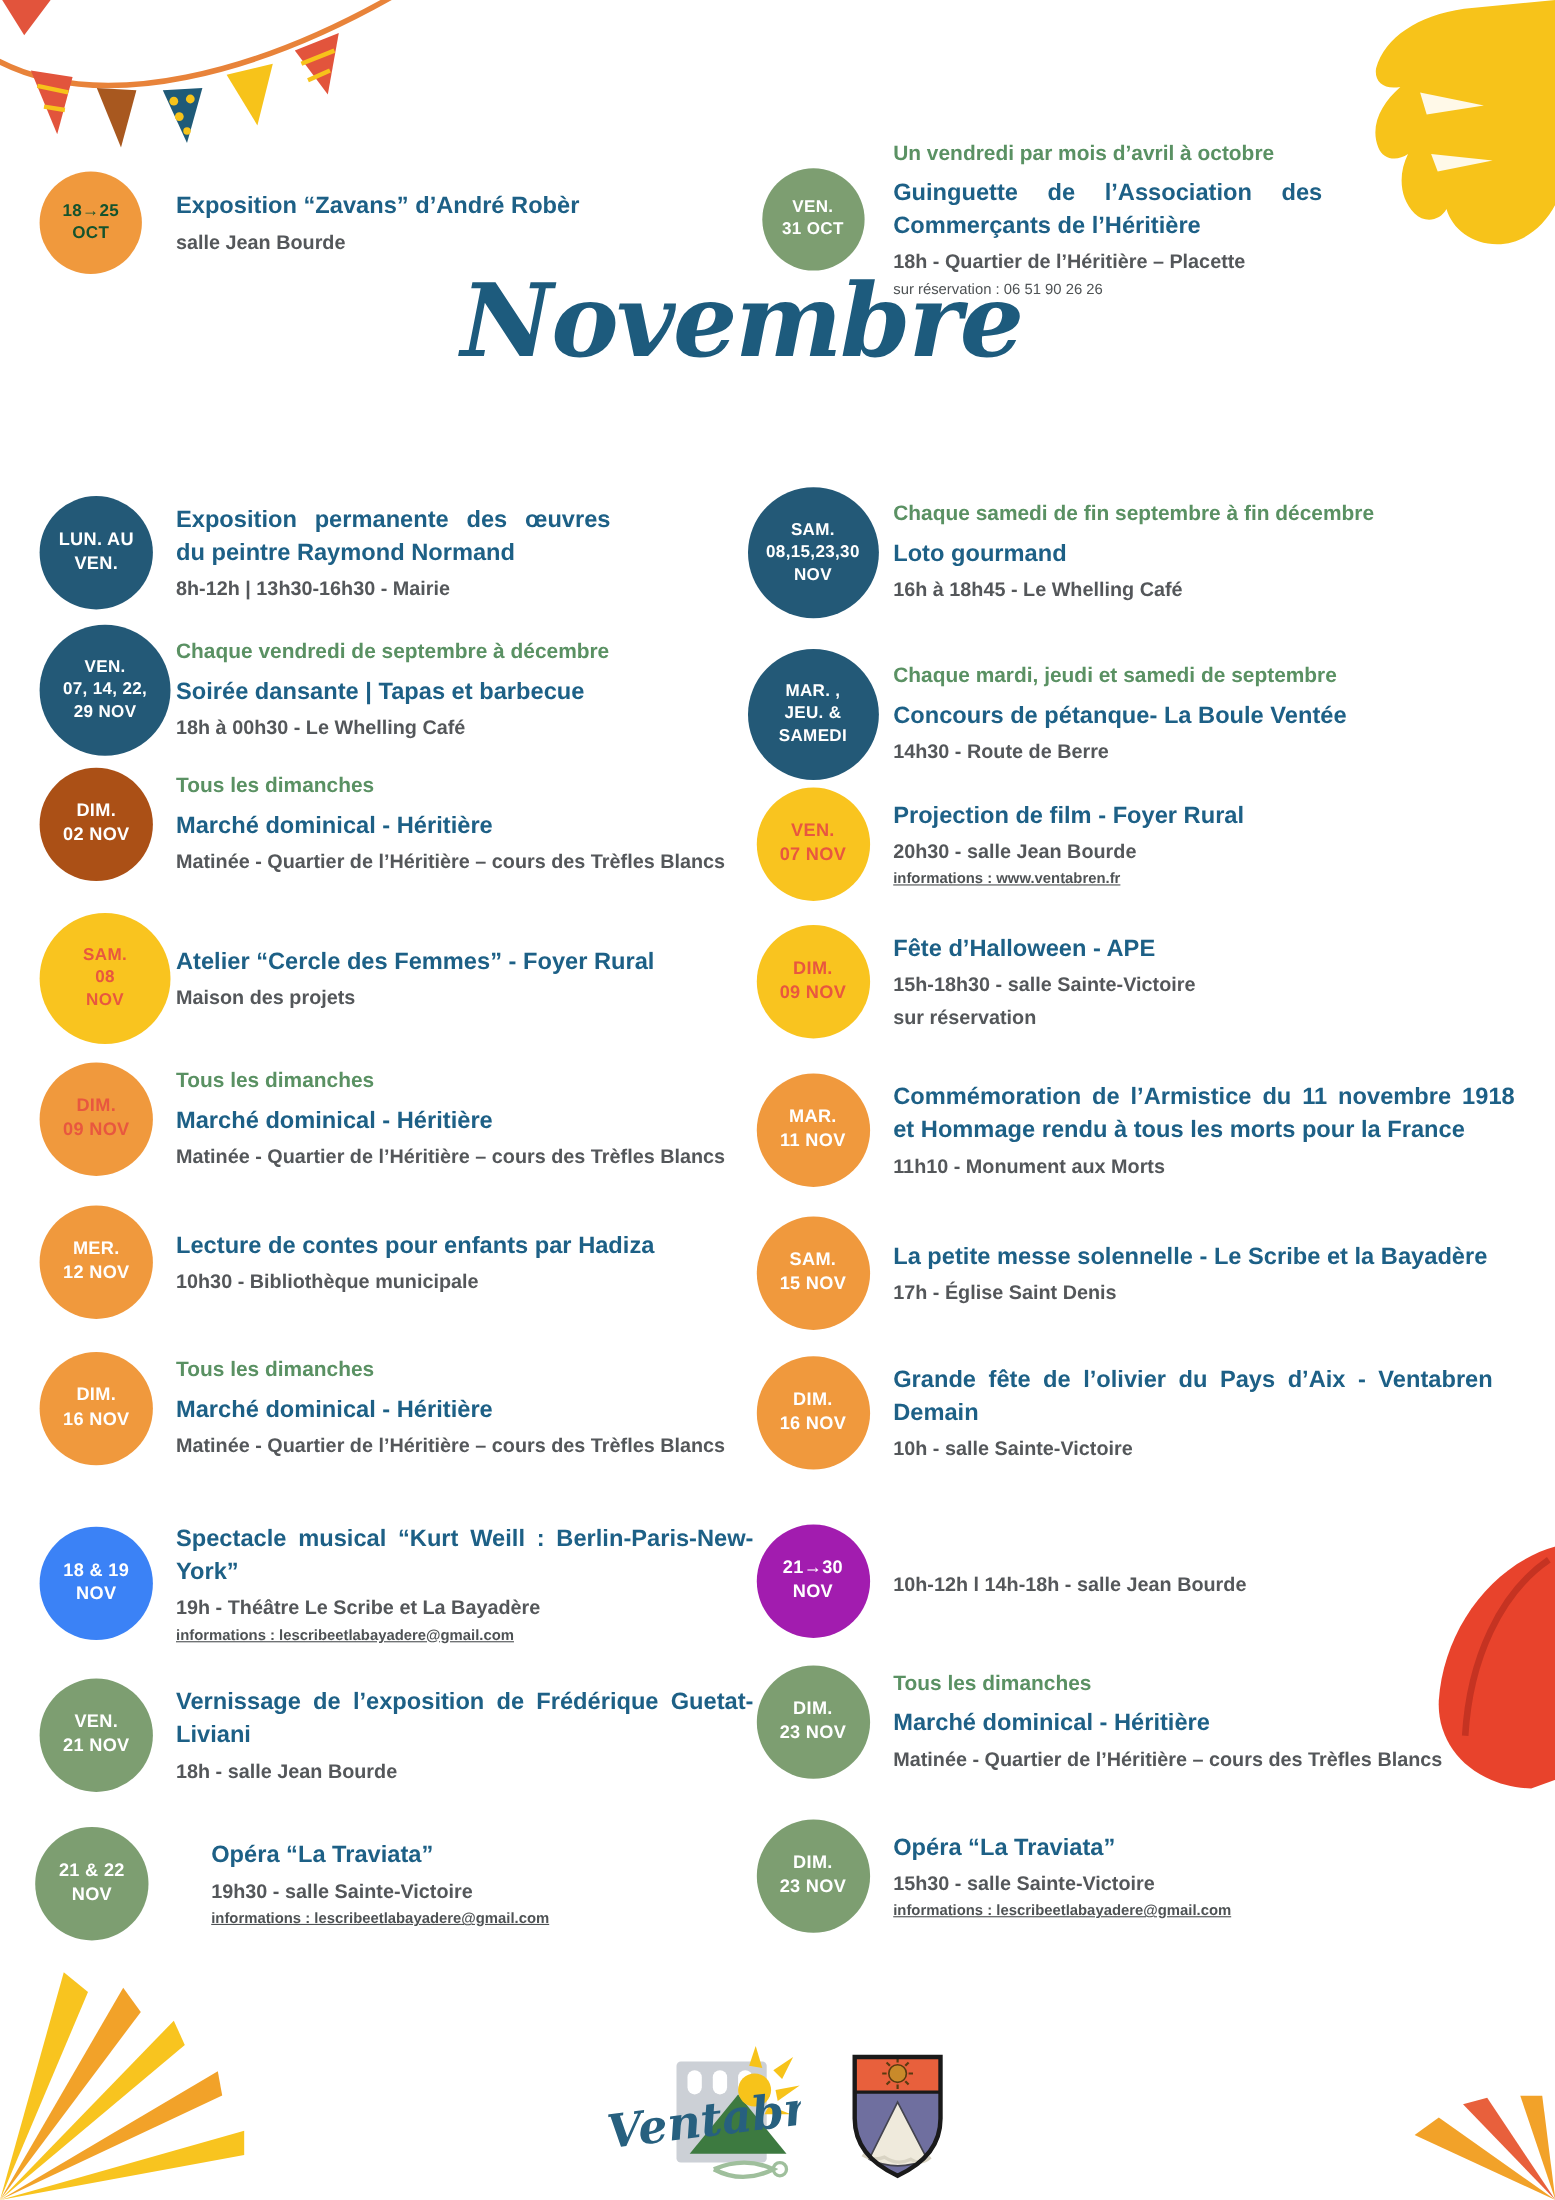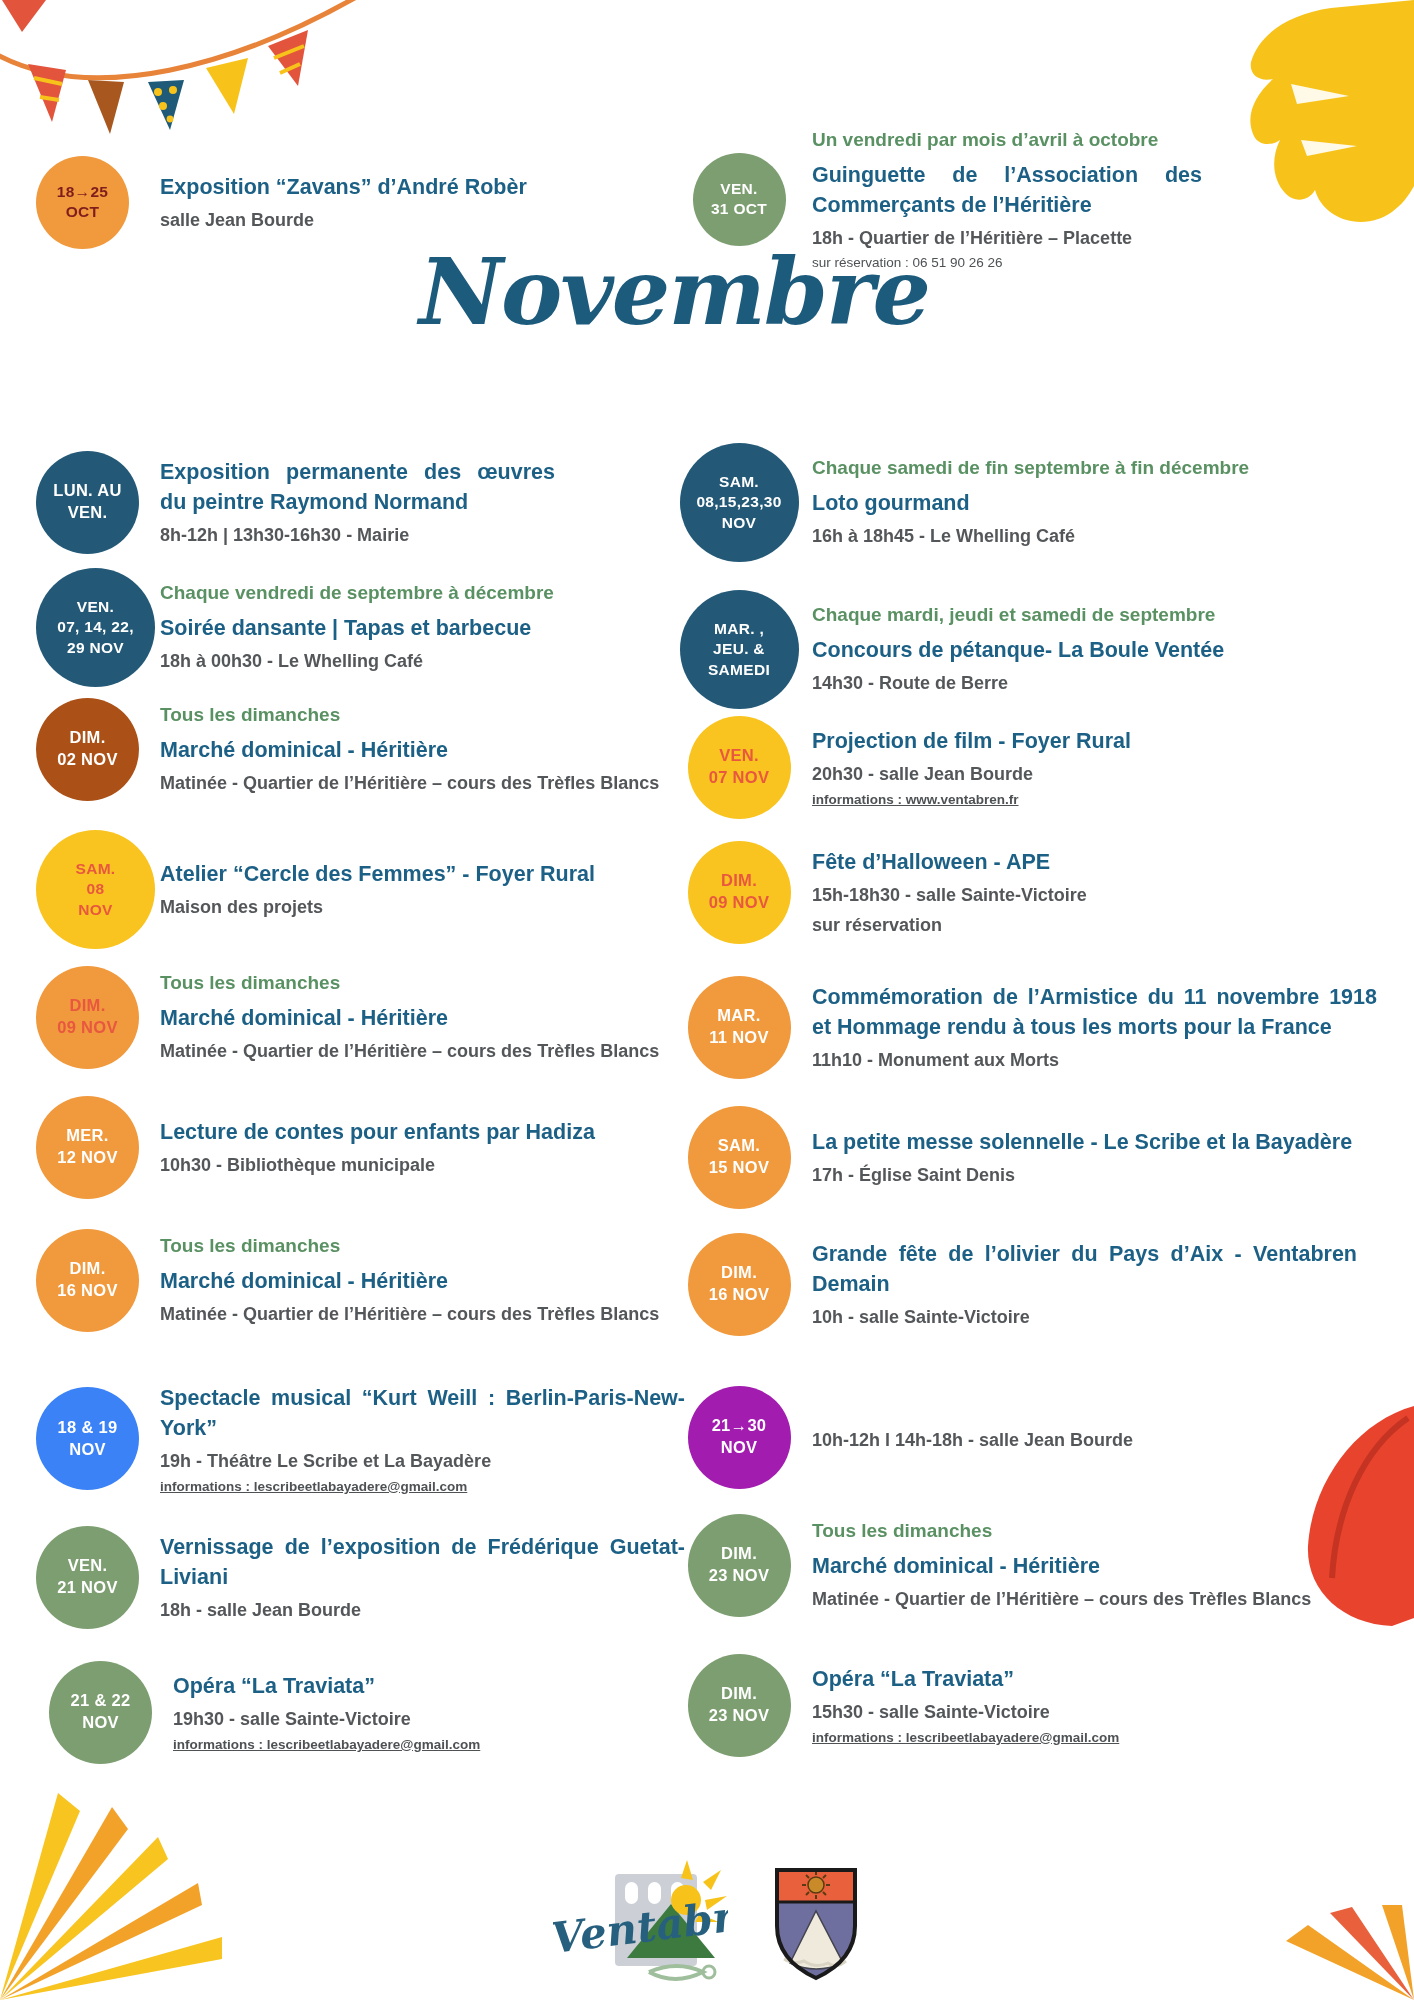--- a/index.html
+++ b/index.html
@@ -135,21 +135,21 @@
       </g>
       <path d="M20,100 L46,48 L73,100 Q46,112 20,100 Z" fill="#efeadc" stroke="#44444f" stroke-width="1.5"></path>
       <path d="M14,96 q10,6 20,2 q12,8 24,2 q8,6 18,-2" fill="none" stroke="#d9d4c4" stroke-width="3"></path>
       <path d="M7,7 H85 V63 Q85,97 46,115 Q7,97 7,63 Z" fill="none" stroke="#1a1a1a" stroke-width="4"></path>
       <line x1="7" y1="39" x2="85" y2="39" stroke="#1a1a1a" stroke-width="3"></line>
     </svg>
   </div>
 
 <div class="event-row" style="left: 36px; top: 150px;">
       <div class="badge-cell left">
-        <div class="badge oct" style="background: rgb(240, 153, 61); color: #7f1d1d;">
+        <div class="badge oct" style="background: rgb(240, 153, 61); color: #14532d;">
           <span>18→25</span>
           <span>OCT</span>
         </div>
       </div>
       <div class="etext left">
         <h3 class="event-title">Exposition “Zavans” d’André Robèr</h3>
         <div class="detail">salle Jean Bourde</div>
       </div>
     </div>
     <div class="event-row" style="left: 672px; top: 128px;">
@@ -270,21 +270,21 @@
         <div class="badge s2" style="background: rgb(125, 158, 113); color: rgb(255, 255, 255);">
           <span>VEN.</span>
           <span>21 NOV</span>
         </div>
       </div>
       <div class="etext left">
         <h3 class="event-title">Vernissage de l’exposition de Frédérique Guetat-Liviani</h3>
         <div class="detail">18h - salle Jean Bourde</div>
       </div>
     </div>
-    <div class="event-row" style="left: 49px; top: 1660px;">
+    <div class="event-row" style="left: 32px; top: 1660px; gap: 36px;">
       <div class="badge-cell left">
         <div class="badge s2" style="background: rgb(125, 158, 113); color: rgb(255, 255, 255);">
           <span>21 &amp; 22</span>
           <span>NOV</span>
         </div>
       </div>
       <div class="etext left"><h3 class="event-title">Opéra “La Traviata”</h3><div class="detail">19h30 - salle Sainte-Victoire</div><a class="ilink">informations : lescribeetlabayadere@gmail.com</a></div>
     </div>
     <div class="event-row" style="left: 672px; top: 443px;">
       <div class="badge-cell right">

